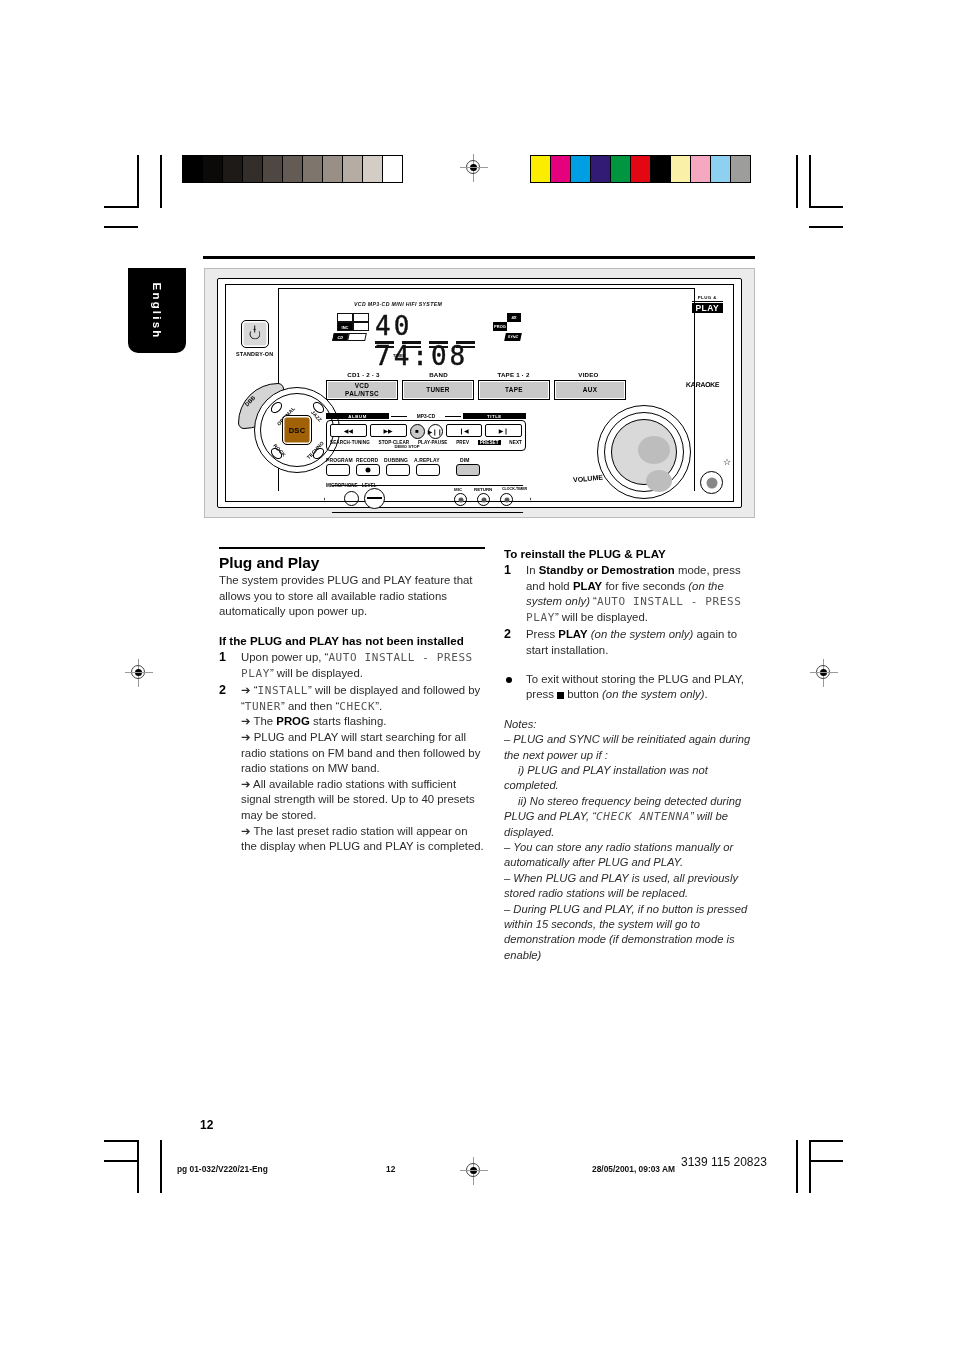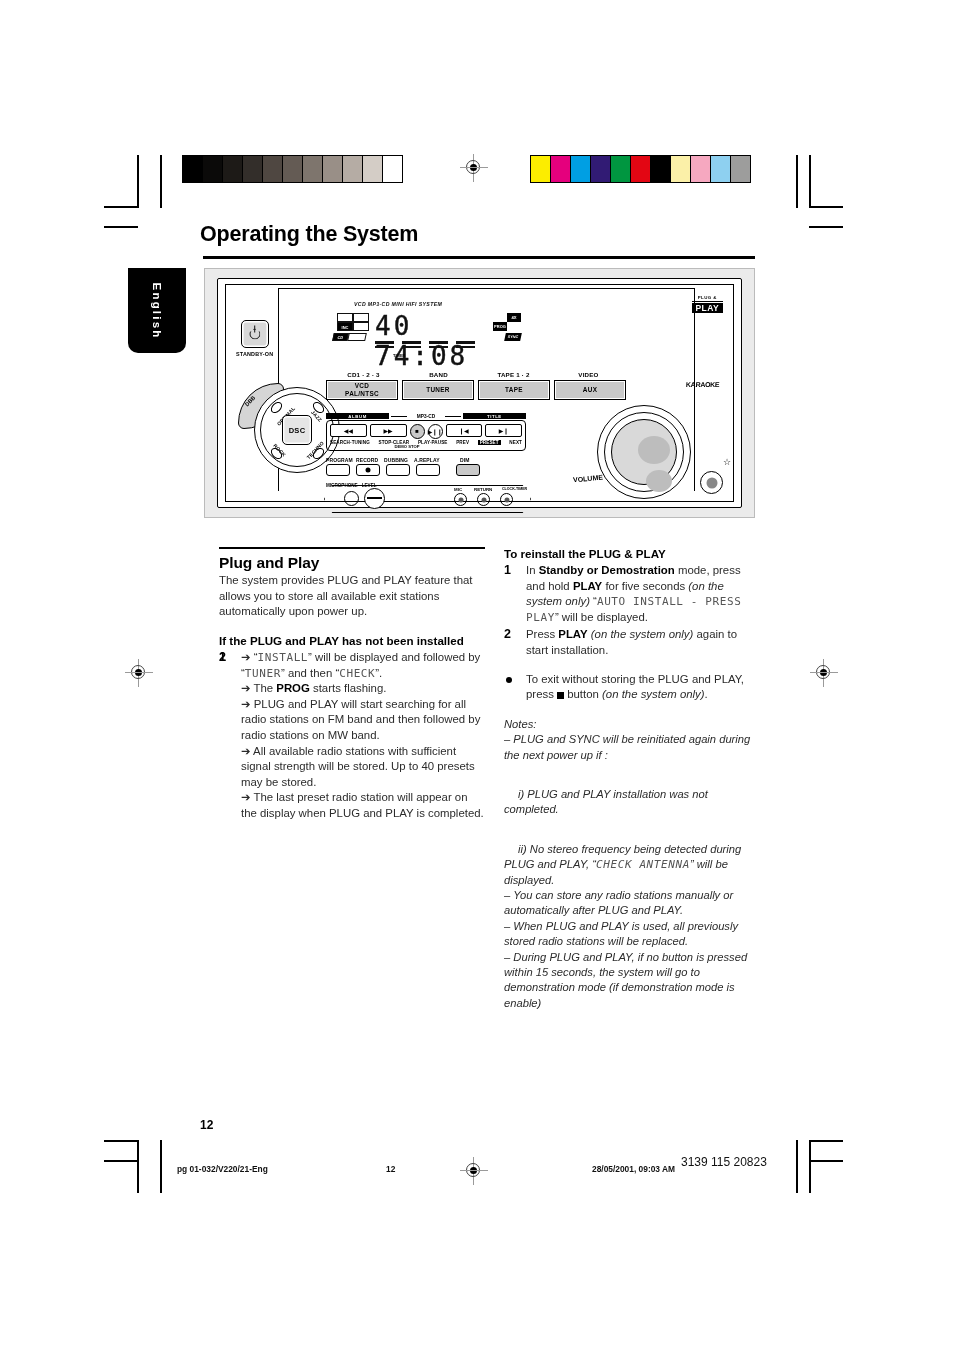--- a/index.html
+++ b/index.html
@@ -161,21 +161,21 @@
   .dsc-ring {
     position: absolute; left: 16px; top: 10px; width: 84px; height: 84px;
     border: 1.5px solid #000; border-radius: 50%; background: #fff;
   }
   .dsc-ring2 {
     position: absolute; left: 22px; top: 16px; width: 72px; height: 72px;
     border: 1.4px solid #000; border-radius: 50%; background: #fff;
   }
   .dsc-center {
     position: absolute; left: 44px; top: 38px; width: 28px; height: 28px;
-    border: 1.4px solid #000; border-radius: 5px; background: #e5e5e5;
+    border: 1.4px solid #000; border-radius: 5px; background: #a16207;
     box-shadow: inset 0 0 0 1.4px #fff;
     display: flex; align-items: center; justify-content: center;
     font-size: 7.5px; font-weight: bold; letter-spacing: .3px;
   }
   .dsc-sat {
     position: absolute; width: 11px; height: 7px; border: 1.2px solid #000;
     border-radius: 50%; background: #fff;
   }
   .dsc-txt { position: absolute; font-size: 5px; font-weight: bold; letter-spacing:.2px; }
   .dbb {
@@ -302,21 +302,21 @@
   }
   .arrow-line { position: relative; padding-left: 0; }
   b.strong { color:#000; font-weight:bold; }
   i.ital { font-style: italic; }
   .lcdfont {
     font-family: "DejaVu Sans Mono", monospace; letter-spacing: .6px; color:#555;
     font-size: 11px;
   }
   .notes { margin-top: 14px; font-style: italic; font-size: 11.2px; line-height: 15.4px; }
   .notes .nl { display:block; }
-  .notes .indent { padding-left: 14px; display:block;margin-top:24px; }
+  .notes .indent { padding-left: 14px; display:block; }
   .stopglyph { display:inline-block; width:7px; height:7px; background:#000; vertical-align:middle; }
 
   
   .folio { position: absolute; left: 200px; top: 1118px; font-size: 12px; font-weight: bold; }
   .foot-left { position: absolute; left: 177px; top: 1164px; font-size: 8.4px; font-weight:bold; color:#111;}
   .foot-mid { position: absolute; left: 386px; top: 1164px; font-size: 8.4px; font-weight:bold; color:#111;}
   .foot-date { position: absolute; left: 592px; top: 1164px; font-size: 8.4px; font-weight:bold; color:#111;}
   .foot-code { position: absolute; left: 681px; top: 1155px; font-size: 12px; color:#111;}
 </style>
 </head>
@@ -381,21 +381,20 @@
       <i style="background: rgb(49, 27, 116);"></i>
       <i style="background: rgb(0, 150, 64);"></i>
       <i style="background: rgb(227, 6, 19);"></i>
       <i style="background: rgb(0, 0, 0);"></i>
       <i style="background: rgb(251, 240, 168);"></i>
       <i style="background: rgb(246, 168, 192);"></i>
       <i style="background: rgb(142, 208, 240);"></i>
       <i style="background: rgb(157, 157, 156);"></i>
     </div>
 
-  <div class="page-title">Operating the System</div>
   <div class="title-rule"></div>
 
   <div class="lang-tab">
     <span>English</span>
   </div>
 
   <div class="device-box">
     <div class="dev-outer">
       <div class="dev-inner">
 
@@ -566,27 +565,28 @@
 
       </div>
     </div>
   </div>
 
   <div class="col left">
 
     <div class="sec-rule"></div>
 
     <h2 class="sec">Plug and Play</h2>
-    <p class="body">The system provides PLUG and PLAY feature that allows you to store all available exit stations automatically upon power up.</p>
+    <p class="body">The system provides PLUG and PLAY feature that allows you to store all available radio stations automatically upon power up.</p>
 
     <h3 class="sub">If the PLUG and PLAY has not been installed</h3>
 
     <ol class="steps">
       <li>
         <span class="num">1</span>
+        <span class="rich"><span>Upon power up, “</span><span class="lcdfont">AUTO INSTALL - PRESS PLAY</span><span>” will be displayed.</span></span>
       </li>
       <li>
         <span class="num">2</span>
         <span class="arrow-line rich" style="display:block"><span>➔ “</span><span class="lcdfont">INSTALL</span><span>” will be displayed and followed by “</span><span class="lcdfont">TUNER</span><span>” and then “</span><span class="lcdfont">CHECK</span><span>”.</span></span>
         <span class="arrow-line rich" style="display:block"><span>➔ The </span><b class="strong">PROG</b><span> starts flashing.</span></span>
         <span class="arrow-line rich" style="display:block"><span>➔ PLUG and PLAY will start searching for all radio stations on FM band and then followed by radio stations on MW band.</span></span>
         <span class="arrow-line rich" style="display:block"><span>➔ All available radio stations with sufficient signal strength will be stored. Up to 40 presets may be stored.</span></span>
         <span class="arrow-line rich" style="display:block"><span>➔ The last preset radio station will appear on the display when PLUG and PLAY is completed.</span></span>
       </li>
     </ol>

